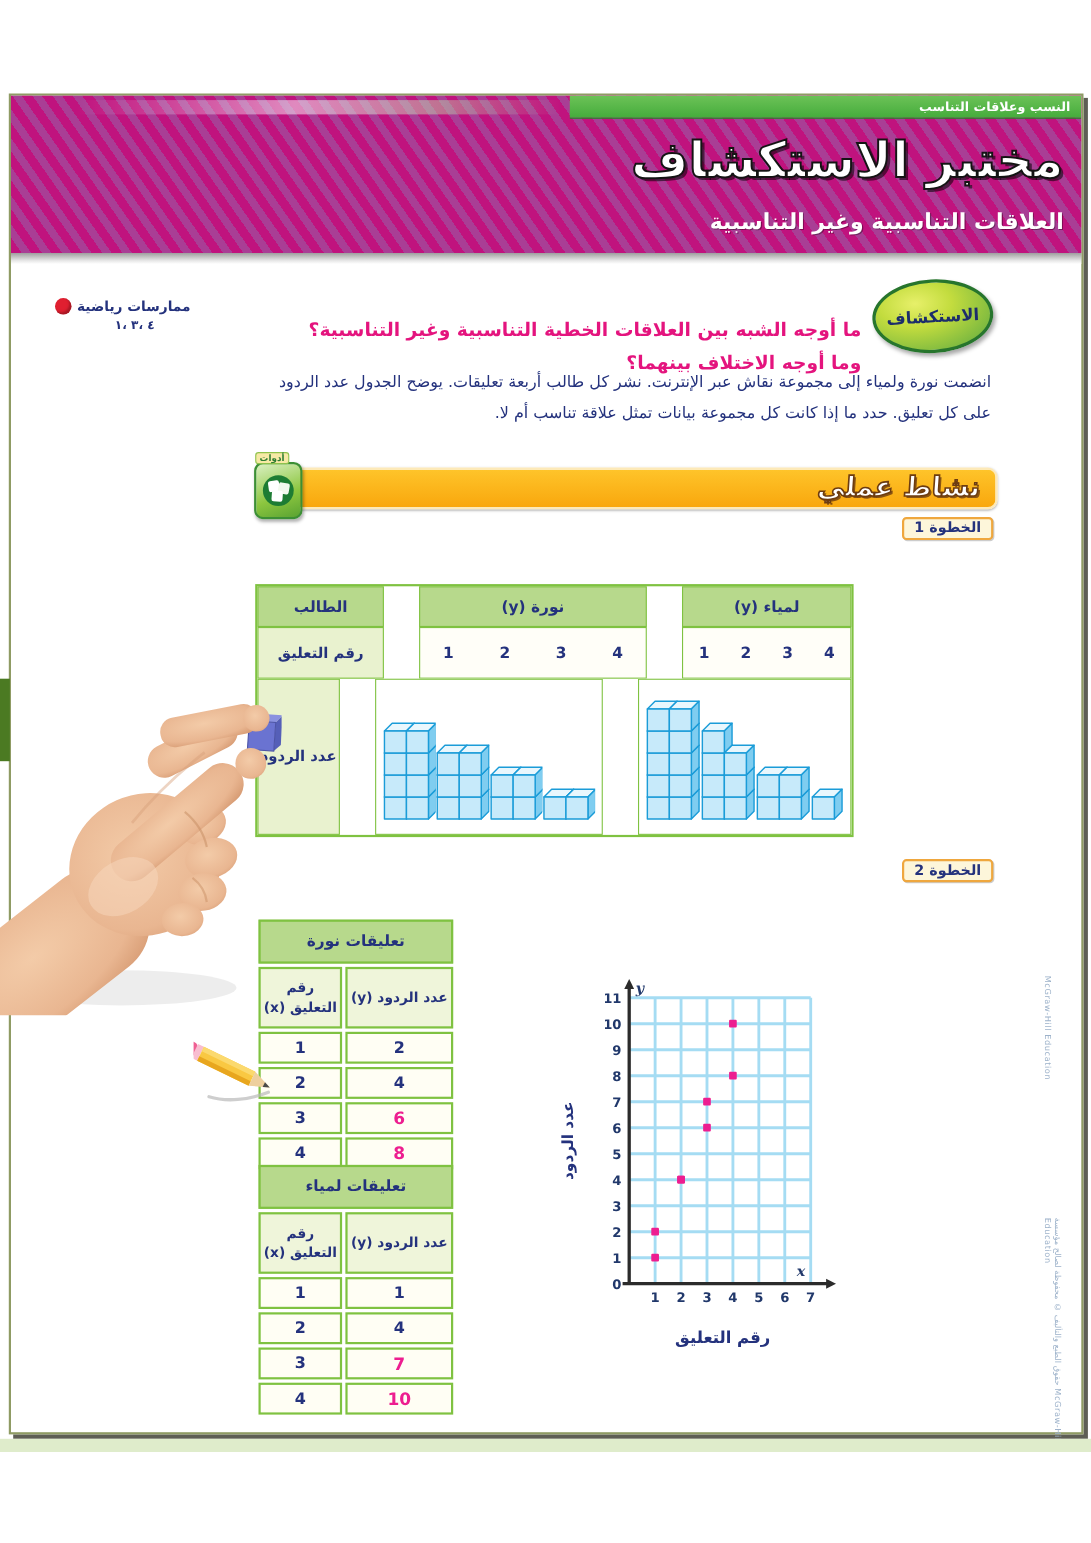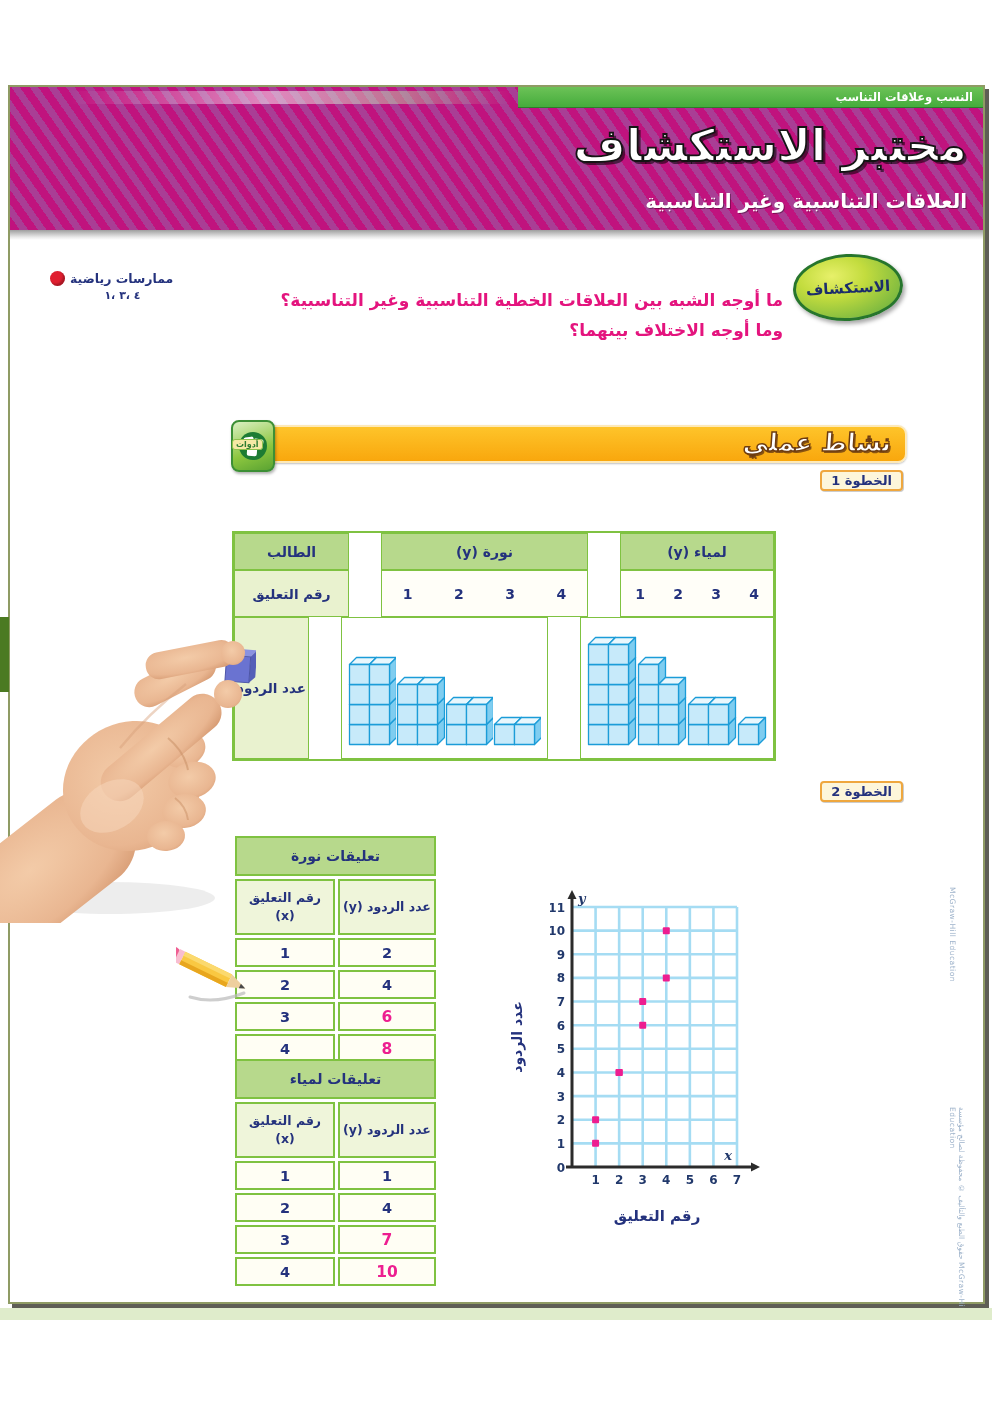--- a/index.html
+++ b/index.html
@@ -43,21 +43,21 @@
           color:#24327d;font-size:14.5px;line-height:1.95;}
 
   
   .activity-bar{position:absolute;left:245px;top:338px;width:652px;height:38px;
           background:linear-gradient(180deg,#fec42a,#f9a70d);border:2px solid #fde9b8;border-radius:9px;
           box-shadow:0 1px 2px rgba(0,0,0,.25);box-sizing:border-box;}
   .activity-title{position:absolute;right:14px;top:1px;color:#fff;font-size:25px;font-weight:bold;
           -webkit-text-stroke:1.5px #6d3c10;text-shadow:2px 2px 0 rgba(109,60,16,.8);transform:skewX(-4deg);}
   .tools{position:absolute;left:221px;top:324px;width:48px;height:64px;z-index:3;}
   .tools-label{position:absolute;left:1px;top:0;background:#f6e9a5;border:1px solid #8fc24c;border-radius:3px;
-          color:#2e7d32;font-size:8px;font-weight:bold;padding:0 3px;z-index:2;margin-top:28px;}
+          color:#2e7d32;font-size:8px;font-weight:bold;padding:0 3px;z-index:2;}
   .tools-box{position:absolute;left:0;top:9px;width:44px;height:52px;border-radius:8px;
           background:linear-gradient(160deg,#daf0c2,#8cc63f 60%,#5aa332);border:2px solid #3c8f35;
           box-shadow:1px 2px 3px rgba(0,0,0,.3);display:flex;align-items:center;justify-content:center;box-sizing:border-box;}
 
   .step-badge{position:absolute;background:#fdf6da;border:2px solid #efa73e;border-radius:4px;
           color:#24327d;font-weight:bold;font-size:13px;padding:1px 9px;box-shadow:1px 1px 0 rgba(0,0,0,.2);}
   .step-text{position:absolute;text-align:right;direction:rtl;color:#24327d;font-size:14.5px;line-height:1.95;}
   #step1-badge{right:80px;top:383px;}  #step1-text{right:158px;top:383px;width:510px;}
   #step2-badge{right:80px;top:694px;}  #step2-text{right:158px;top:694px;width:520px;}
 
@@ -74,21 +74,21 @@
           display:flex;align-items:center;justify-content:center;direction:rtl;}
   .mt-numbers{display:flex;align-items:center;color:#24327d;font-weight:bold;font-size:14px;background:#fffef8;}
   .mt-stacks{display:flex;align-items:flex-end;justify-content:space-evenly;padding:0 6px 12px;background:#fff;}
 
   
   .dtable{position:absolute;left:222px;border-collapse:separate;border-spacing:3px;}
   #dtable-0{top:746px;} #dtable-1{top:969px;}
   .dtable td{border:2px solid #7fc241;box-sizing:border-box;}
   .dt-title{background:#b7d98c;color:#24327d;font-weight:bold;font-size:14px;text-align:center;height:40px;direction:rtl;}
   .dt-head{background:#eff5da;color:#24327d;font-weight:bold;font-size:12.5px;text-align:center;
-           height:56px;line-height:1.45;padding:2px;direction:rtl;width:100px;}
+           height:56px;line-height:1.45;padding:2px;direction:rtl;width:76px;}
   .dt-head.ycol{width:98px;}
   .dt-cell{background:#fffef4;color:#24327d;font-weight:bold;font-size:14.5px;text-align:center;height:29px;}
   .dt-ans{color:#ed1e90;font-size:15.5px;}
 
   
   .chart{position:absolute;left:492px;top:804px;width:290px;height:365px;}
   .ylabel{position:absolute;left:-41px;top:138px;width:112px;text-align:center;transform:rotate(-90deg);
           color:#24327d;font-weight:bold;font-size:14px;direction:rtl;}
   .xlabel{position:absolute;left:70px;top:316px;width:170px;text-align:center;color:#24327d;
           font-weight:bold;font-size:15px;direction:rtl;}
@@ -127,20 +127,21 @@
       <div class="practices-nums">١، ٣، ٤</div>
     </div>
 
     <div class="inquiry-badge">
       <span>الاستكشاف</span>
     </div>
     <div class="question">
       <div>ما أوجه الشبه بين العلاقات الخطية التناسبية وغير التناسبية؟</div>
       <div>وما أوجه الاختلاف بينهما؟</div>
     </div>
+    <div class="intro">انضمت نورة ولمياء إلى مجموعة نقاش عبر الإنترنت. نشر كل طالب أربعة تعليقات. يوضح الجدول عدد الردود على كل تعليق. حدد ما إذا كانت كل مجموعة بيانات تمثل علاقة تناسب أم لا.</div>
 
     <div class="activity-bar">
       <div class="activity-title">نشاط عملي</div>
     </div>
     <div class="tools">
       <span class="tools-label">أدوات</span>
       <div class="tools-box">
         <svg width="32" height="32" viewBox="0 0 32 32">
           <circle cx="16" cy="16" r="14" fill="#1d7c33"></circle>
           <rect x="7" y="7" width="10" height="10" rx="2" fill="#fff" transform="rotate(-8 12 12)"></rect>

